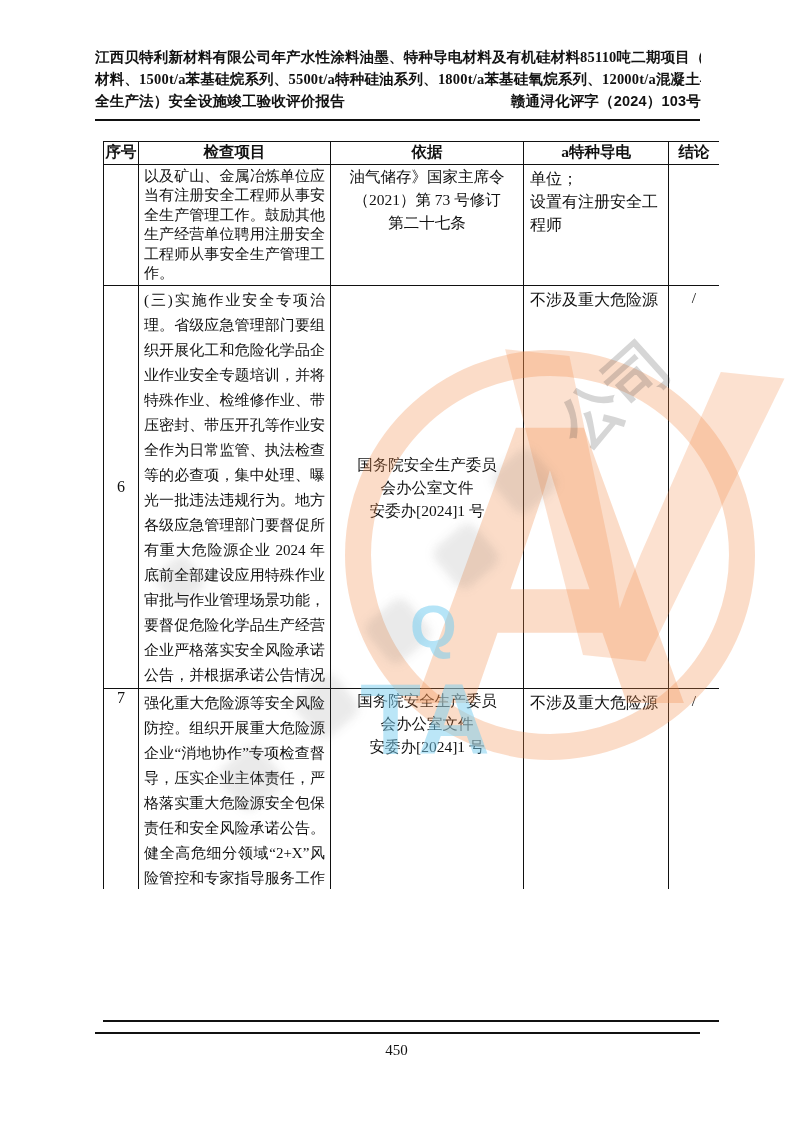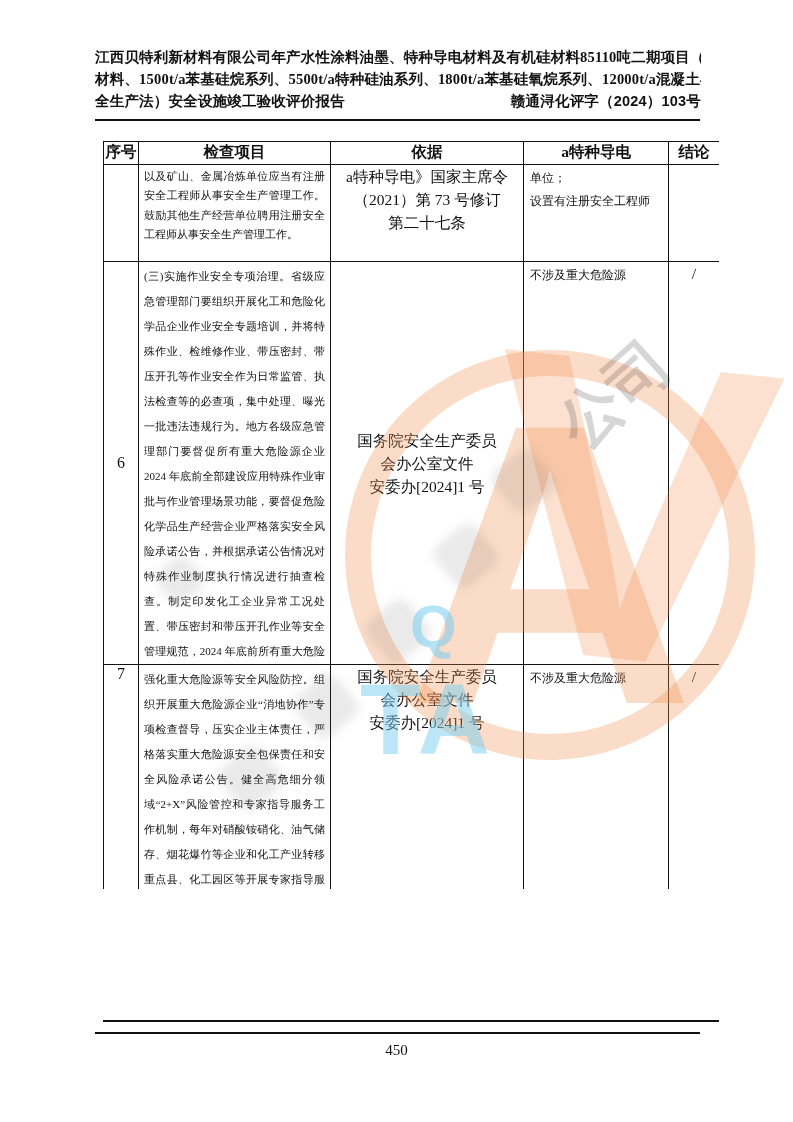--- a/index.html
+++ b/index.html
@@ -16,25 +16,25 @@
   .hdr .docnum{font-weight:700;font-family:"Liberation Sans","DejaVu Sans",sans-serif;}
   .rule{position:absolute;left:95px;width:605px;height:2px;background:#111;}
   .rule.top{top:119px;}
   .rule.bottom{top:1032px;}
   
   .tblwrap{position:absolute;left:103px;top:141px;width:616px;height:748px;overflow:hidden;z-index:1;}
   table{border-collapse:collapse;table-layout:fixed;width:616px;}
   td,th{border:1.6px solid #111;vertical-align:top;overflow:hidden;padding:0;}
   th{font-size:15.5px;font-weight:700;text-align:center;height:22px;line-height:20px;}
   .c-no{text-align:center;font-size:16px;}
-  .c-item{font-size:11px;text-align:justify;}
+  .c-item{font-size:15px;text-align:justify;}
   .c-item .itxt{padding:2px 5px;line-height:25px;}
   .r5 .itxt{line-height:19.4px;}
   .c-basis{font-size:15.5px;text-align:center;line-height:23px;}
-  .c-actual{font-size:12px;text-align:left;line-height:23px;}
+  .c-actual{font-size:16px;text-align:left;line-height:23px;}
   .c-actual .atxt{padding:2px 6px;}
   .c-conc{text-align:center;font-size:15.5px;line-height:23px;}
   .va-mid{vertical-align:middle;}
   .clip6{height:398px;overflow:hidden;}
   .clip7{height:352px;overflow:hidden;}
   
   .cutline{position:absolute;left:103px;top:1019.5px;width:616px;height:2px;background:#111;z-index:2;}
   
   .pageno{position:absolute;left:0;right:0;top:1042px;text-align:center;font-size:15px;}
   
@@ -90,21 +90,21 @@
       <th>a特种导电</th>
       <th>结论</th>
     </tr>
 
     <tr class="r5" style="height:97px">
       <td class="c-no"></td>
       <td class="c-item">
         <div class="itxt">以及矿山、金属冶炼单位应当有注册安全工程师从事安全生产管理工作。鼓励其他生产经营单位聘用注册安全工程师从事安全生产管理工作。</div>
       </td>
       <td class="c-basis">
-        <div>a特种导电》国家主席令</div>
+        <div>油气储存》国家主席令</div>
         <div>（2021）第 73 号修订</div>
         <div>第二十七条</div>
       </td>
       <td class="c-actual">
         <div class="atxt">
           <div>单位；</div>
           <div>设置有注册安全工程师</div>
         </div>
       </td>
       <td class="c-conc"></td>

